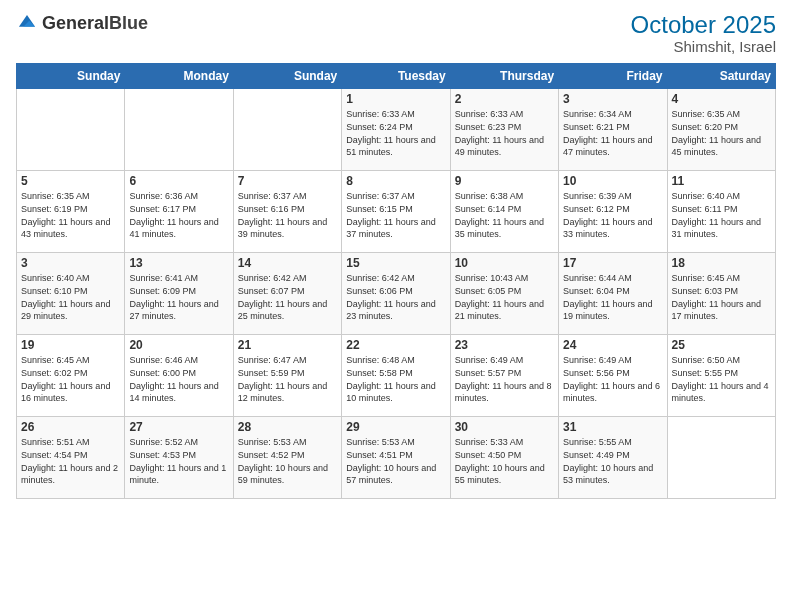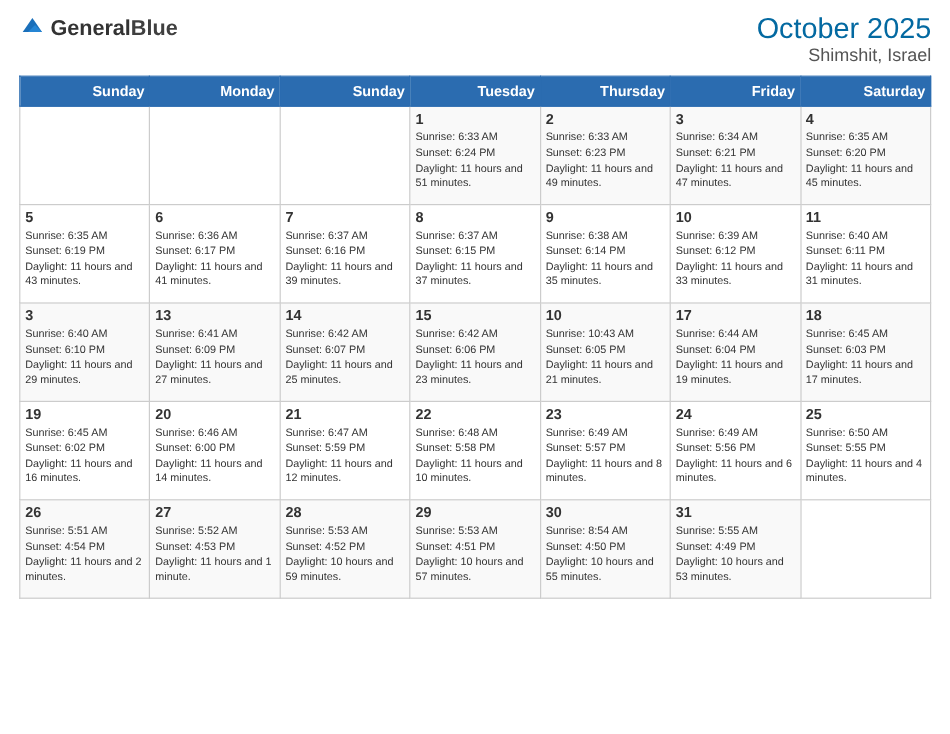--- a/index.html
+++ b/index.html
@@ -347,21 +347,21 @@
           </td>
           <td>
             <span class="day-num">29</span>
             <div class="day-info">Sunrise: 5:53 AM
 Sunset: 4:51 PM
 Daylight: 10 hours
 and 57 minutes.</div>
           </td>
           <td>
             <span class="day-num">30</span>
-            <div class="day-info">Sunrise: 8:54 AM
+            <div class="day-info">Sunrise: 5:33 AM
 Sunset: 4:50 PM
 Daylight: 10 hours
 and 55 minutes.</div>
           </td>
           <td>
             <span class="day-num">31</span>
             <div class="day-info">Sunrise: 5:55 AM
 Sunset: 4:49 PM
 Daylight: 10 hours
 and 53 minutes.</div>

